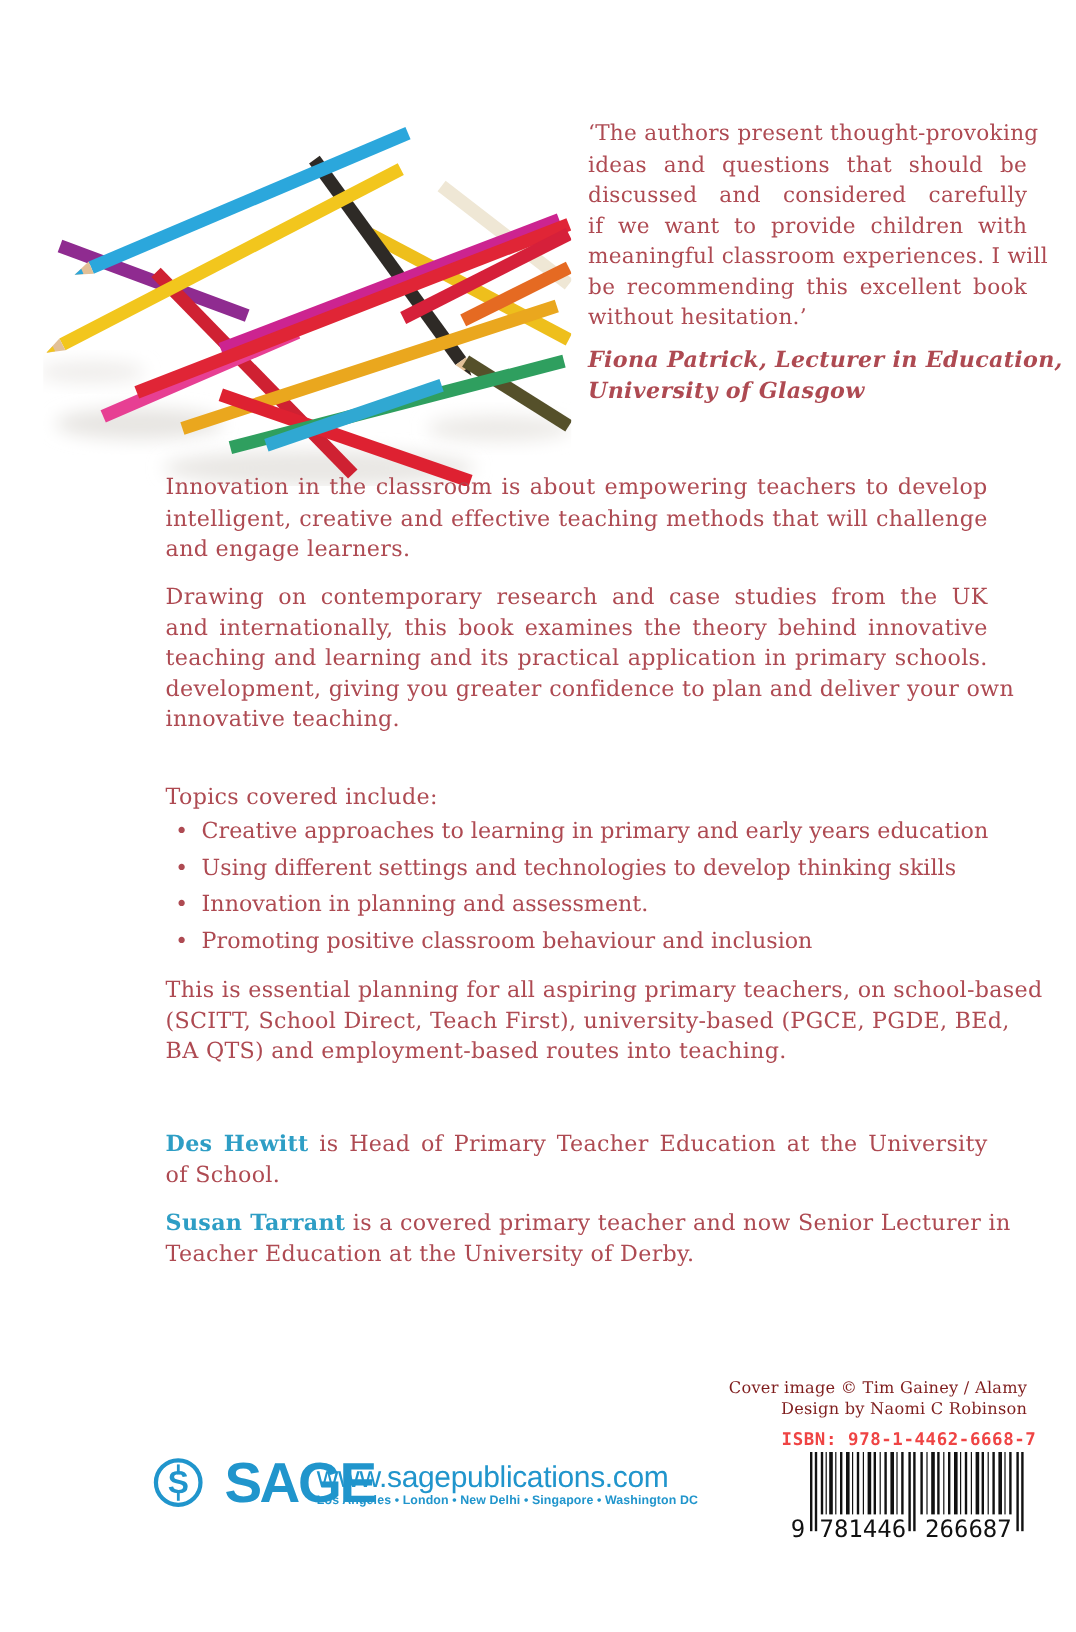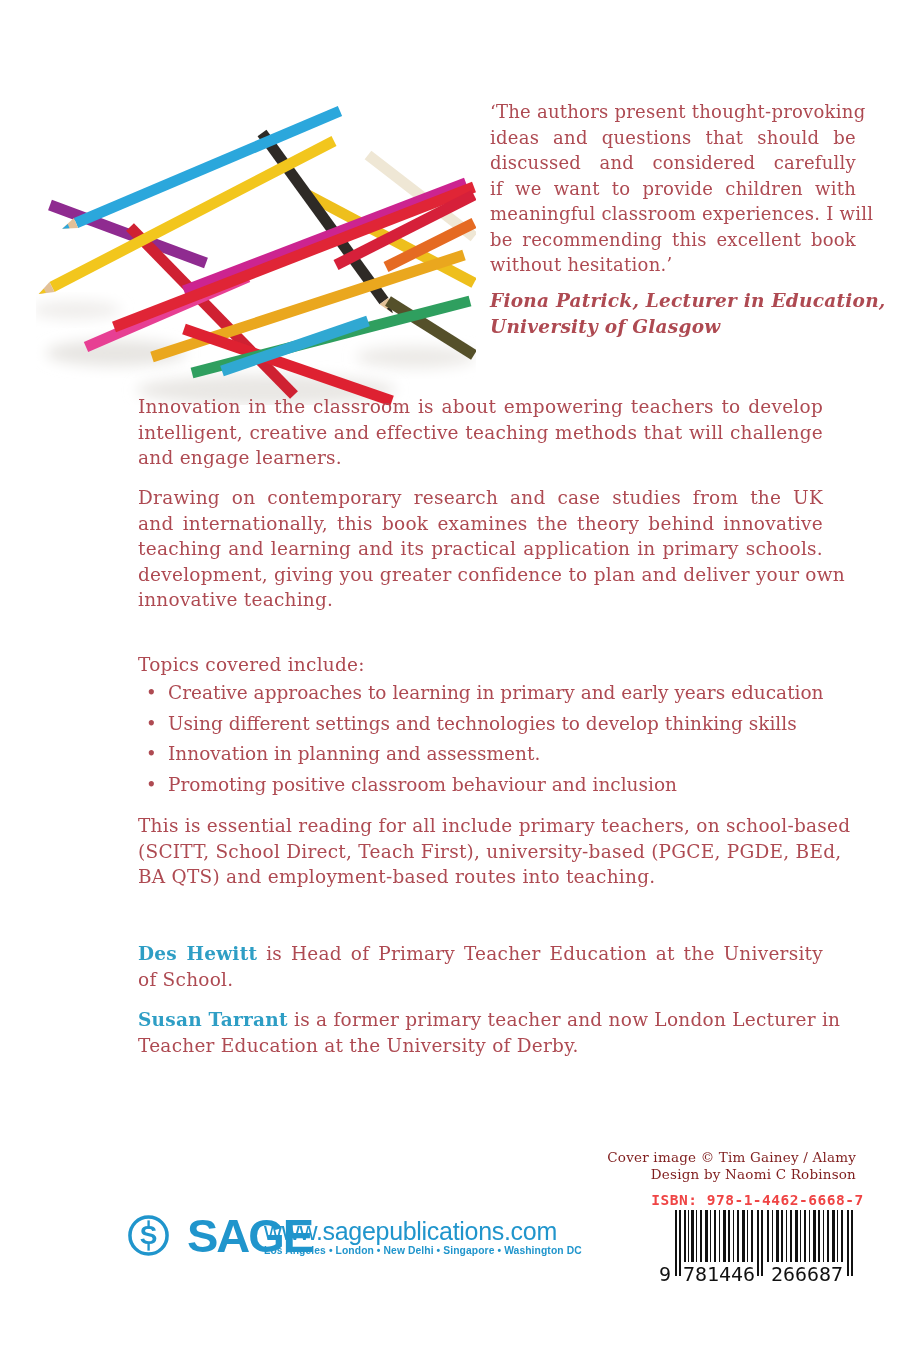--- a/index.html
+++ b/index.html
@@ -143,32 +143,32 @@
     <span class="bullet-dot"></span>
     <span class="bullet-text">Innovation in planning and assessment.</span>
   </div>
   <div class="bullet-row">
     <span class="bullet-dot"></span>
     <span class="bullet-text">Promoting positive classroom behaviour and inclusion</span>
   </div>
 </div>
 
 <div class="abs bodycol para3 redtext">
-  <div class="line">This is essential reading for all include primary teachers, on school-based</div>
+  <div class="line">This is essential planning for all aspiring primary teachers, on school-based</div>
   <div class="line">(SCITT, School Direct, Teach First), university-based (PGCE, PGDE, BEd,</div>
   <div class="line last">BA QTS) and employment-based routes into teaching.</div>
 </div>
 
 <div class="abs bodycol author-block1 redtext">
   <div class="line"><span class="author-name">Des Hewitt</span><span> is Head of Primary Teacher Education at the University</span></div>
   <div class="line last">of School.</div>
 </div>
 
 <div class="abs bodycol author-block2 redtext">
-  <div class="line"><span class="author-name">Susan Tarrant</span><span> is a former primary teacher and now London Lecturer in</span></div>
+  <div class="line"><span class="author-name">Susan Tarrant</span><span> is a covered primary teacher and now Senior Lecturer in</span></div>
   <div class="line last">Teacher Education at the University of Derby.</div>
 </div>
 
 <div class="abs credits">
   <div>Cover image © Tim Gainey / Alamy</div>
   <div>Design by Naomi C Robinson</div>
 </div>
 
 <div class="abs isbn-label">ISBN: 978-1-4462-6668-7</div>
 

